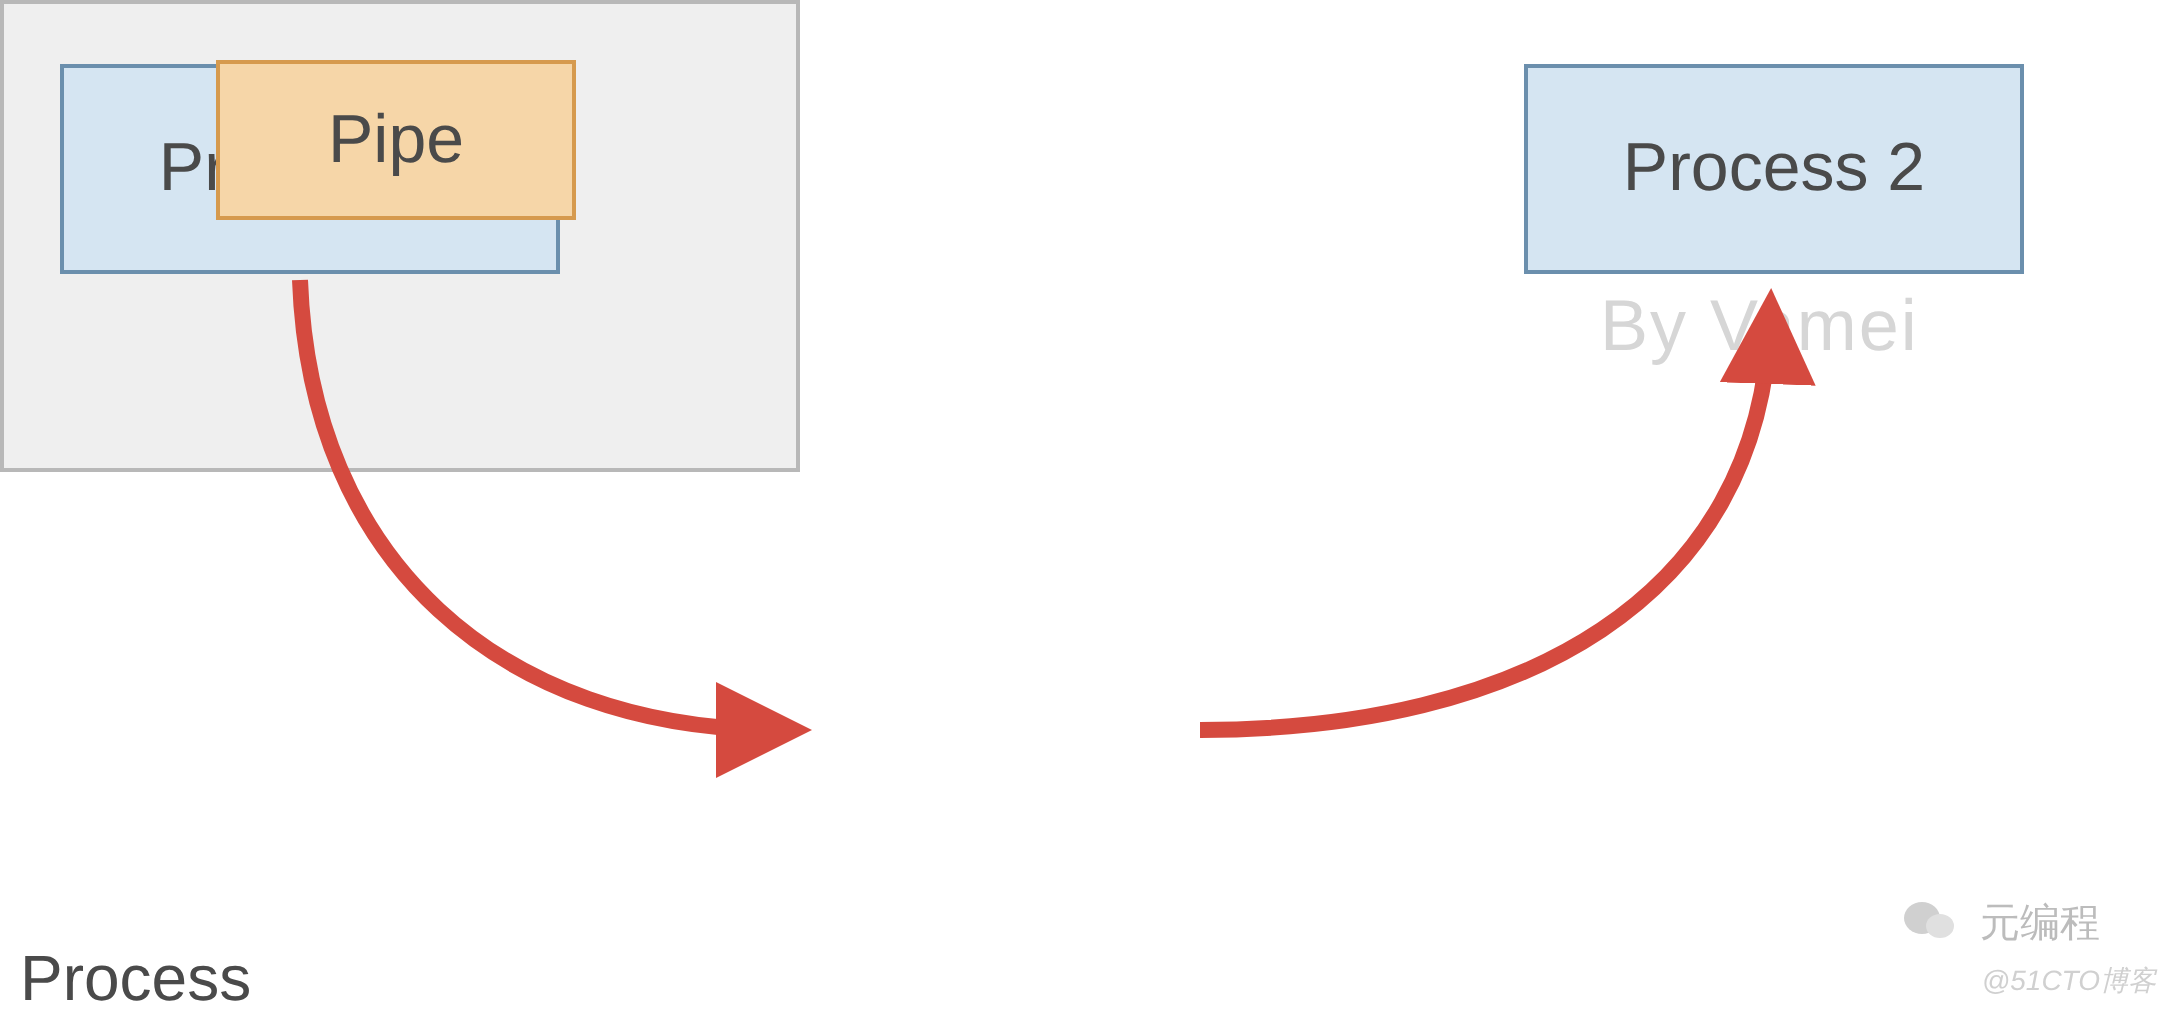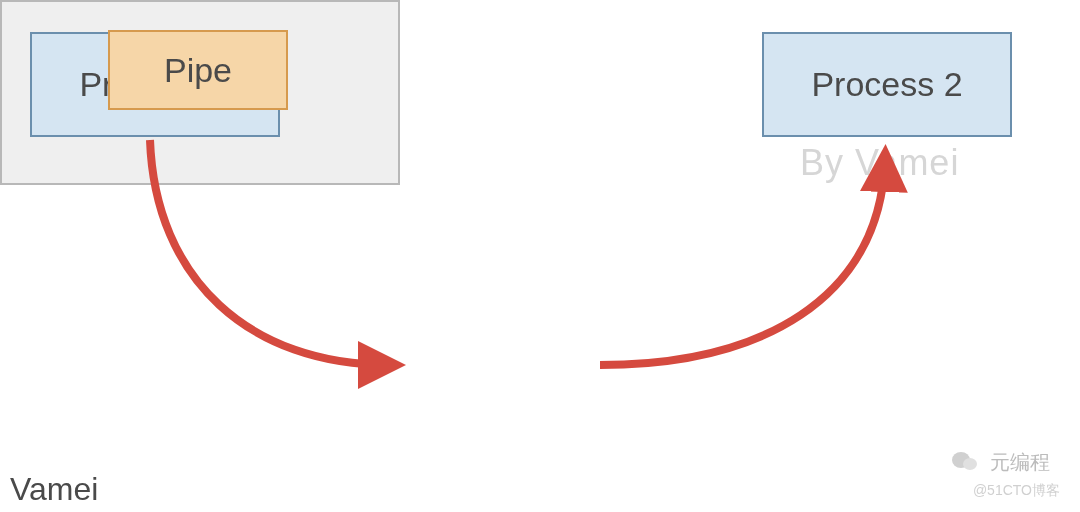--- a/index.html
+++ b/index.html
@@ -22,21 +22,21 @@
   .process-box {
     background: #d5e5f2;
     border: 2px solid #6b8fad;
     width: 250px;
     height: 105px;
   }
   .kernel-box {
     background: #efefef;
     border: 2px solid #b8b8b8;
     width: 400px;
-    height: 185px;
+    height: 236px;
     display: block;
   }
   .kernel-label {
     position: absolute;
     left: 10px;
     bottom: 4px;
     font-size: 32px;
     color: #4a4a4a;
   }
   .pipe-box {
@@ -85,33 +85,33 @@
 <div class="box process-box" style="left:762px; top:32px;text-align:right;">
   <span>Process 2</span>
 </div>
 
 <div class="watermark1" style="left:800px; top:142px;">By Vamei</div>
 
 <div class="kernel-box" style="left:305px; top:296px;">
   <div class="box pipe-box">
     <span>Pipe</span>
   </div>
-  <span class="kernel-label">Vamei</span>
+  <span class="kernel-label">Process</span>
 </div>
 
 <div class="watermark2" style="right:30px; bottom:35px;">
   <span style="display:inline-block;vertical-align:middle;margin-right:6px;">
     <svg width="26" height="22" viewBox="0 0 26 22">
       <ellipse cx="9" cy="10" rx="9" ry="8" fill="#d0d0d0"></ellipse>
       <ellipse cx="18" cy="14" rx="7" ry="6" fill="#e0e0e0"></ellipse>
     </svg>
   </span>
   <span>元编程</span>
 </div>
-<div class="watermark3" style="right:20px; bottom:12px;">@51CTO博客</div>
+<div class="watermark3" style="right:2px; bottom:12px;font-style:italic;">@51CTO博客</div>
 
 <svg class="arrows">
   <defs>
     <marker id="arrowhead" markerWidth="6" markerHeight="6" refX="4" refY="3" orient="auto" markerUnits="strokeWidth">
       <path d="M0,0 L6,3 L0,6 Z" fill="#d54a3f"></path>
     </marker>
   </defs>
 
   <path d="M 150 140 C 155 280, 250 365, 390 365" stroke="#d54a3f" stroke-width="8" fill="none" marker-end="url(#arrowhead)"></path>
 

